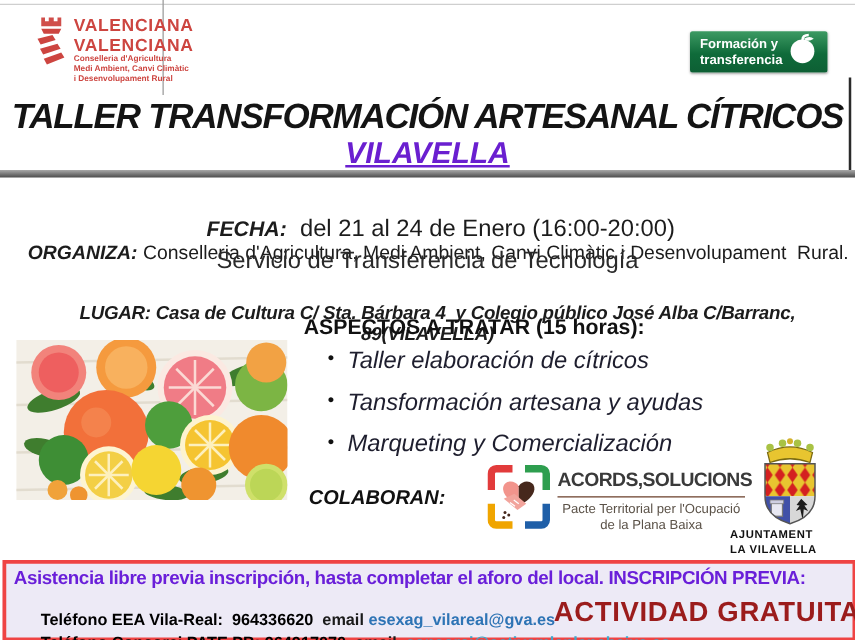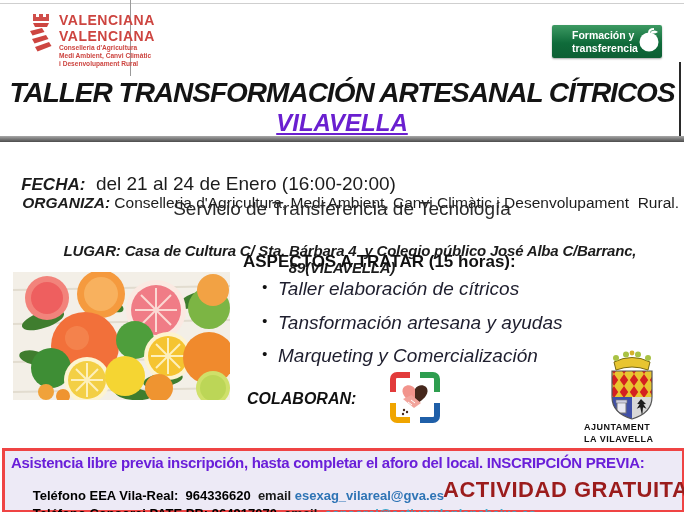--- a/index.html
+++ b/index.html
@@ -11,34 +11,34 @@
   .top-hairline{left:0;top:3px;width:684px;height:1px;background:#cfcfcf;}
   .header-divider{left:130px;top:0;width:1px;height:76px;background:#9a9a9a;}
   .gva-logo{left:28px;top:13px;display:flex;gap:5px;}
   .gva-text{color:#cd4540;line-height:1;}
   .gva-t1{font-weight:bold;font-size:14px;letter-spacing:.5px;}
   .gva-t2{font-weight:bold;font-size:14px;letter-spacing:.5px;margin-top:2px;}
   .gva-sub{font-weight:bold;font-size:6.6px;margin-top:1.5px;}
   .badge{left:552px;top:25px;width:110px;height:33px;border-radius:2px;
          background:linear-gradient(#3d9a63,#0f6b3a 55%,#0d5f34);
          box-shadow:0 1px 2px rgba(0,0,0,.35);display:flex;align-items:center;}
-  .badge-text{color:#fff;font-weight:bold;font-size:10.5px;line-height:1.15;padding-left:20px;flex:1;}
+  .badge-text{color:#fff;font-weight:bold;font-size:10.5px;line-height:1.15;padding-left:8px;flex:1;}
 
   
   .title-main{left:0;top:77px;width:684px;text-align:center;color:#141414;
               font-style:italic;font-weight:bold;font-size:28px;letter-spacing:-1px;white-space:nowrap;}
   .title-loc{left:0;top:109px;width:684px;text-align:center;color:#6a1fd0;
              font-style:italic;font-weight:bold;font-size:24px;text-decoration:underline;}
   .title-right-line{left:679px;top:62px;width:2px;height:76px;background:#2a2a2a;}
   .title-underline-bar{left:0;top:136px;width:684px;height:6px;background:linear-gradient(#a8a8a8,#4c4c4c);}
 
   
   .detail{white-space:pre-wrap;color:#1c1c1c;}
   .lbl{font-style:italic;font-weight:bold;}
-  .fecha-line{left:0;top:151px;width:684px;font-size:19px;}
+  .fecha-line{left:0;top:151px;width:684px;text-align:center;font-size:19px;}
   .fecha-line .lbl{font-size:17px;}
   .organiza-line{left:0;top:176px;width:684px;text-align:center;font-size:15.5px;}
   .servicio-line{left:0;top:198px;width:684px;text-align:center;font-size:19px;color:#2a2a2a;}
   .lugar-line{left:0;top:225px;width:684px;text-align:center;font-size:15px;font-style:italic;font-weight:bold;letter-spacing:-0.2px;}
 
   
   .aspectos-head{left:243px;top:252px;font-weight:bold;font-size:17px;color:#111;}
   .aspectos-list{left:262px;top:278px;margin:0;padding:0;list-style:none;}
   .aspectos-list li{position:relative;padding-left:16px;margin-bottom:11.5px;
                     font-style:italic;font-size:19px;color:#1e1e2e;}
@@ -219,20 +219,27 @@
           <line x1="18" y1="30" x2="22" y2="33"></line>
           <line x1="21" y1="28" x2="25" y2="31"></line>
         </g>
       <g fill="#46281c">
           <circle cx="14" cy="38" r="1.2"></circle>
           <circle cx="17" cy="40" r="1.2"></circle>
           <circle cx="13" cy="42" r="1.2"></circle>
         </g>
     </svg>
   </div>
+  <div class="abs acords-text">
+    <div class="acords-name">ACORDS,SOLUCIONS</div>
+    <div class="acords-sub">
+      <div>Pacte Territorial per l'Ocupació</div>
+      <div>de la Plana Baixa</div>
+    </div>
+  </div>
 
   <div class="abs crest">
     <svg width="66" height="72" viewBox="0 0 66 72">
       <defs>
         <pattern id="diam" width="10" height="12" patternUnits="userSpaceOnUse">
           <rect width="10" height="12" fill="#e8c530"></rect>
           <path d="M5 0l4.2 6L5 12 .8 6z" fill="#d42020"></path>
         </pattern>
         <clipPath id="sh">
             <path d="M13 21h40v26q0 16-20 22q-20-6-20-22z"></path>

